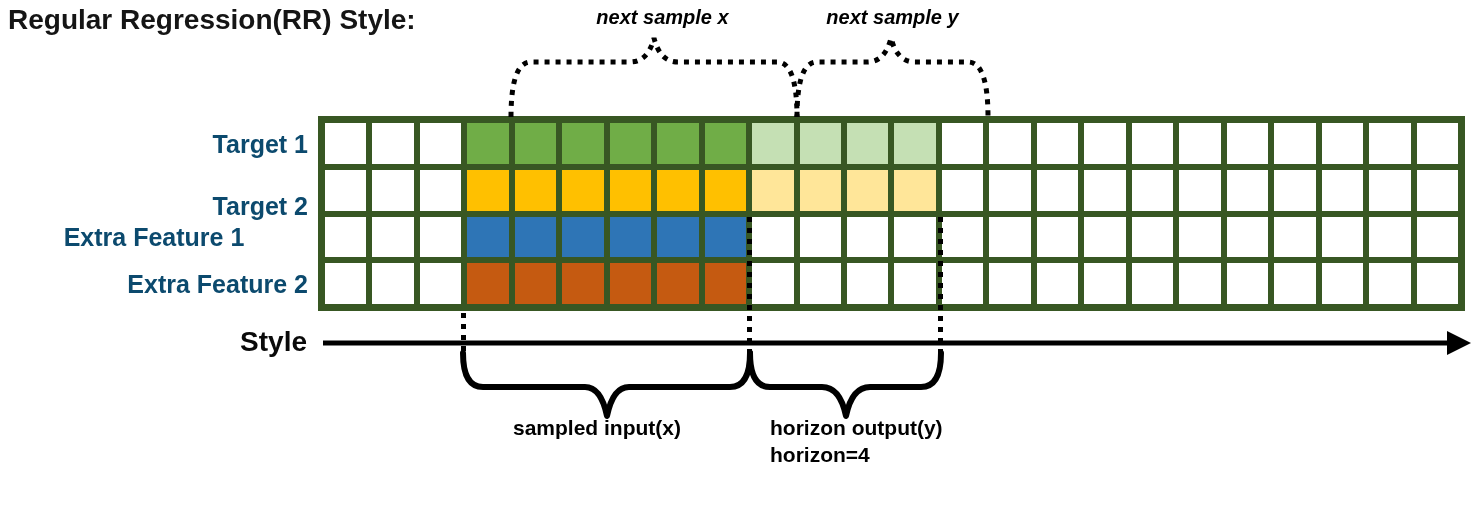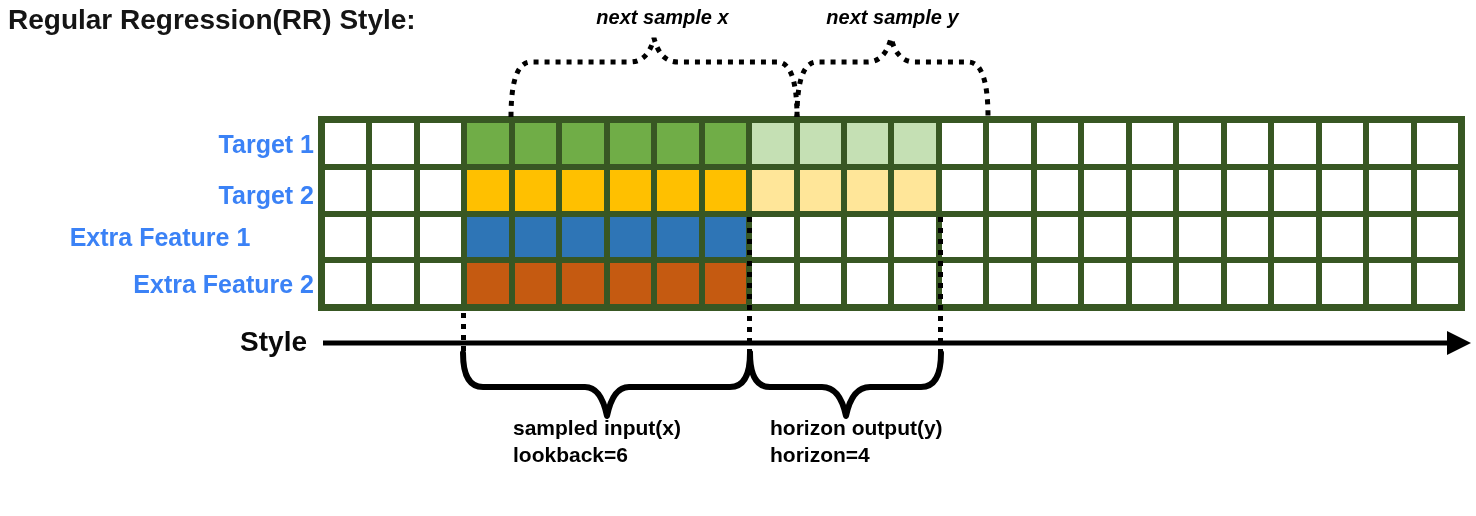--- a/index.html
+++ b/index.html
@@ -33,28 +33,27 @@
   }
   .ann.next-x { left: 540px; width: 245px; }
   .ann.next-y { left: 770px; width: 245px; }
   .row-label {
     position: absolute;
     left: 0;
     width: 308px;
     text-align: right;
     font-size: 25px;
     font-weight: bold;
-    color: #3b82f6;
+    color: #0c4a6e;
     height: 34px;
     line-height: 34px;
     white-space: nowrap;
-    margin-left: 6px;
   }
   .row-label.r0 { top: 127px; }
-  .row-label.r1 { top: 178px; }
+  .row-label.r1 { top: 189px; }
   .row-label.r2 { top: 220px; text-align: center; }
   .row-label.r3 { top: 267px; }
   .grid {
     position: absolute;
     left: 318px;
     top: 116px;
     width: 1147px;
     height: 195px;
     box-sizing: border-box;
     display: grid;
@@ -225,21 +224,20 @@
 
     <path d="M 463 353 Q 463 387 483 387 L 585 387 Q 601 387 607 416 Q 613 387 629 387 L 730 387 Q 750 387 750 353" fill="none" stroke="#000" stroke-width="6" stroke-linecap="round" stroke-linejoin="round"></path>
 
     <path d="M 750 353 Q 750 387 770 387 L 822 387 Q 840 387 846 416 Q 852 387 870 387 L 921 387 Q 941 387 941 353" fill="none" stroke="#000" stroke-width="6" stroke-linecap="round" stroke-linejoin="round"></path>
   </svg>
 
   <div class="time-label">Style</div>
 
   <div class="caption input-caption">
     <div>sampled input(x)</div>
-    <div>lookback=6</div>
   </div>
 
   <div class="caption output-caption">
     <div>horizon output(y)</div>
     <div>horizon=4</div>
   </div>
 
 </div>
 
 </body></html>

